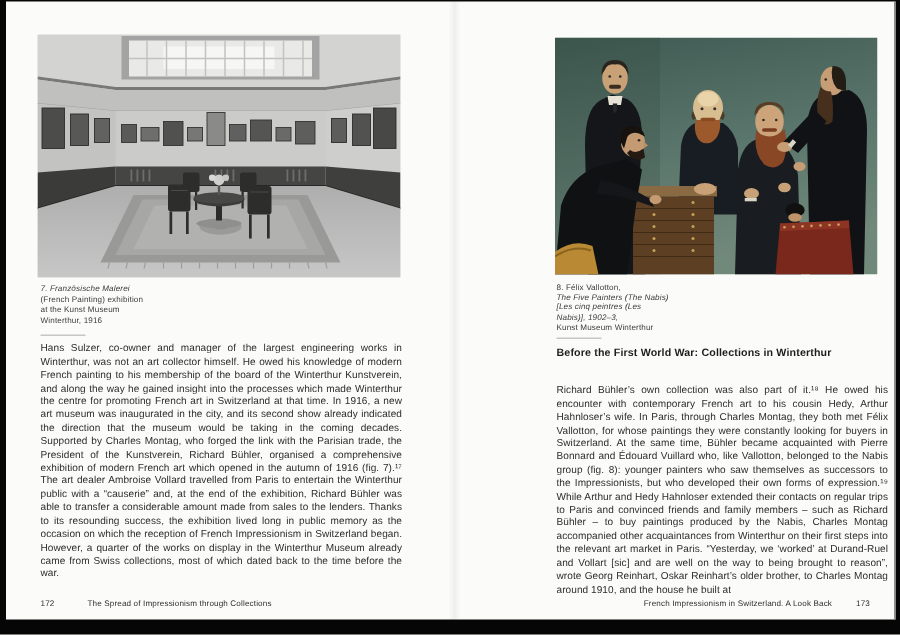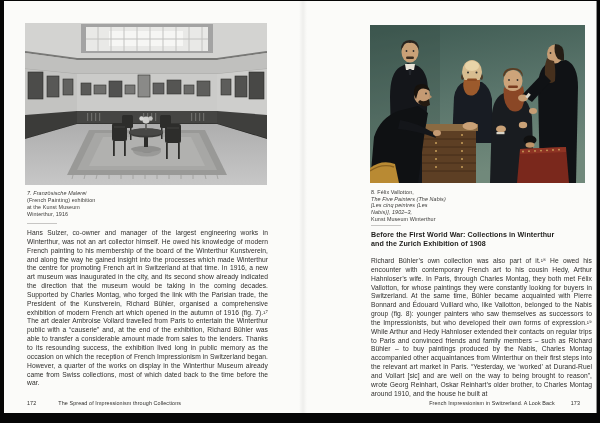--- a/index.html
+++ b/index.html
@@ -288,21 +288,20 @@
     <span class="cap-line">8. Félix Vallotton,</span>
     <span class="cap-line italic">The Five Painters (The Nabis)</span>
     <span class="cap-line italic">[Les cinq peintres (Les</span>
     <span class="cap-line italic">Nabis)], 1902–3,</span>
     <span class="cap-line">Kunst Museum Winterthur</span>
   </div>
   <div class="cap-rule" style="left:367px;top:224px;"></div>
 
   <div class="section-heading" style="left:367px;top:230px;width:224px;">
     <span>Before the First World War: Collections in Winterthur</span>
-    <span>and the Zurich Exhibition of 1908</span>
   </div>
 
   <div class="body-text" style="left:367px;top:256px;width:221px;">Richard Bühler’s own collection was also part of it.¹⁸ He owed his encounter with contemporary French art to his cousin Hedy, Arthur Hahnloser’s wife. In Paris, through Charles Montag, they both met Félix Vallotton, for whose paintings they were constantly looking for buyers in Switzerland. At the same time, Bühler became acquainted with Pierre Bonnard and Édouard Vuillard who, like Vallotton, belonged to the Nabis group (fig. 8): younger painters who saw themselves as successors to the Impressionists, but who developed their own forms of expression.¹⁹ While Arthur and Hedy Hahnloser extended their contacts on regular trips to Paris and convinced friends and family members – such as Richard Bühler – to buy paintings produced by the Nabis, Charles Montag accompanied other acquaintances from Winterthur on their first steps into the relevant art market in Paris. “Yesterday, we ‘worked’ at Durand-Ruel and Vollart [sic] and are well on the way to being brought to reason”, wrote Georg Reinhart, Oskar Reinhart’s older brother, to Charles Montag around 1910, and the house he built at</div>
 
   <div class="footer footer-right" style="right:16px;top:399px;text-align:right;">
     <span>French Impressionism in Switzerland. A Look Back</span><span class="pgnum">173</span>
   </div>
 </div>
 
 </body></html>

